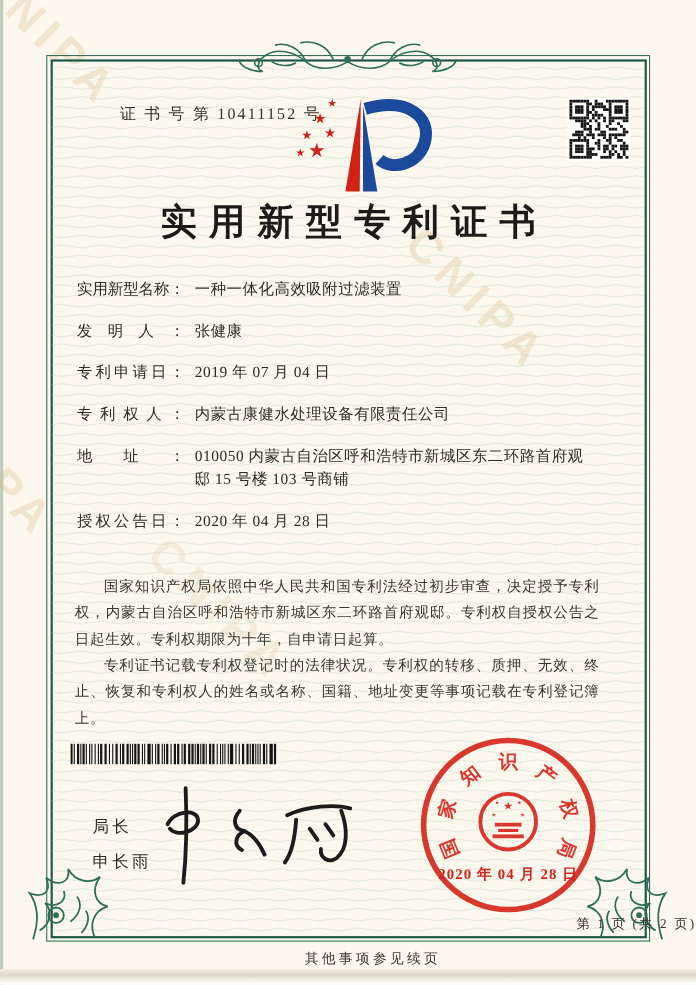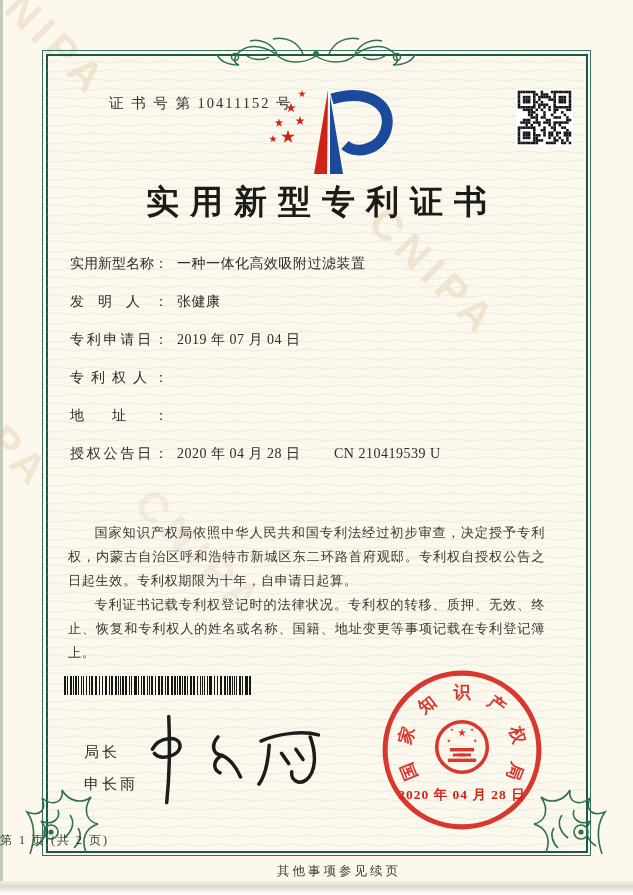--- a/index.html
+++ b/index.html
@@ -73,21 +73,21 @@
   .signature { position:absolute; left:138px; top:710px; width:205px; height:98px; }
 
   
   .seal { position:absolute; left:376px; top:664px; width:172px; height:172px; opacity:.92; }
   .seal-date {
     position:absolute; left:376px; top:786px; width:172px; text-align:center;
     color:#cf241a; font-size:13.5px; letter-spacing:1px; font-weight:600;
   }
 
   
-  .page-info { position:absolute; left:0; top:832px; width:633px; text-align:left; font-size:12px; color:#3a372f; letter-spacing:2px; }
+  .page-info { position:absolute; left:0; top:832px; width:633px; text-align:right; font-size:12px; color:#3a372f; letter-spacing:2px; }
   .continuation { position:absolute; left:0; top:863px; width:633px; text-align:center; font-size:12.5px; color:#3a372f; letter-spacing:3px;padding-left:45px; }
 
   
   .ornament { position:absolute; pointer-events:none; }
   .orn-top { left:211px; top:26px; width:210px; height:46px; }
   .orn-bl { left:24px; top:772px; width:86px; height:86px; }
   .orn-br { left:522px; top:772px; width:86px; height:86px; transform:scaleX(-1); }
 
   .hidden-defs { position:absolute; width:0; height:0; overflow:hidden; }
 </style>
@@ -502,28 +502,29 @@
     <div class="f-row">
       <span class="f-label">发明人：</span>
       <span class="f-value">张健康</span>
     </div>
     <div class="f-row">
       <span class="f-label">专利申请日：</span>
       <span class="f-value">2019 年 07 月 04 日</span>
     </div>
     <div class="f-row">
       <span class="f-label">专利权人：</span>
+      <span class="f-value">内蒙古康健水处理设备有限责任公司</span>
     </div>
     <div class="f-row">
       <span class="f-label">地址：</span>
+      <span class="f-value">010050 内蒙古自治区呼和浩特市新城区东二环路首府观邸 15 号楼 103 号商铺</span>
     </div>
     <div class="grant-row">
       <span class="f-label">授权公告日：</span>
       <span class="gd-value">2020 年 04 月 28 日</span>
-      <span class="f-value">CN 210419539 U</span>
     </div>
   </div>
 
   <div class="paras">
     <p class="para">国家知识产权局依照中华人民共和国专利法经过初步审查，决定授予专利权，内蒙古自治区呼和浩特市新城区东二环路首府观邸。专利权自授权公告之日起生效。专利权期限为十年，自申请日起算。</p>
     <p class="para">专利证书记载专利权登记时的法律状况。专利权的转移、质押、无效、终止、恢复和专利权人的姓名或名称、国籍、地址变更等事项记载在专利登记簿上。</p>
   </div>
 
   <svg class="barcode" viewBox="0 0 188 19" preserveAspectRatio="none">
       <rect x="0" y="0" width="2" height="19" fill="#151515"></rect>

